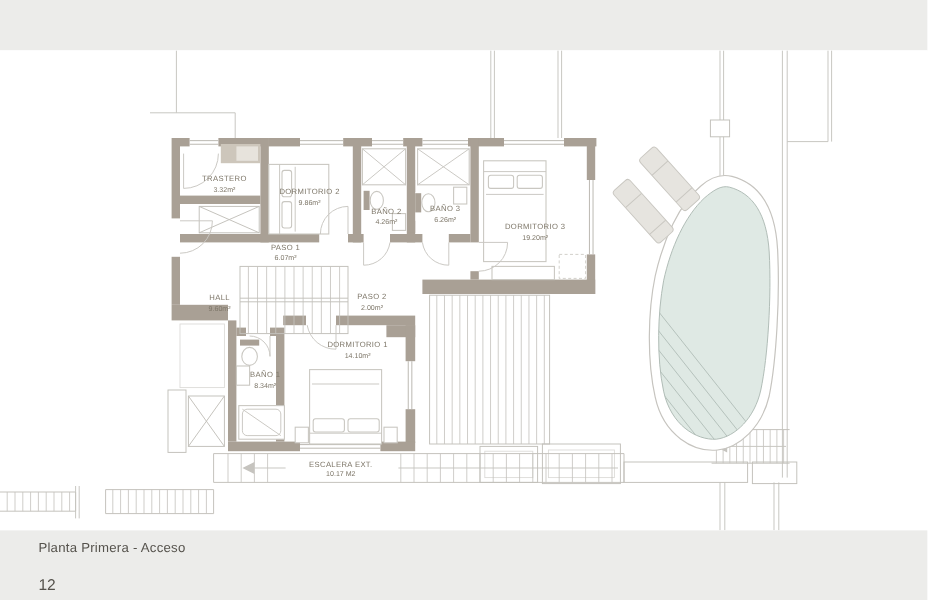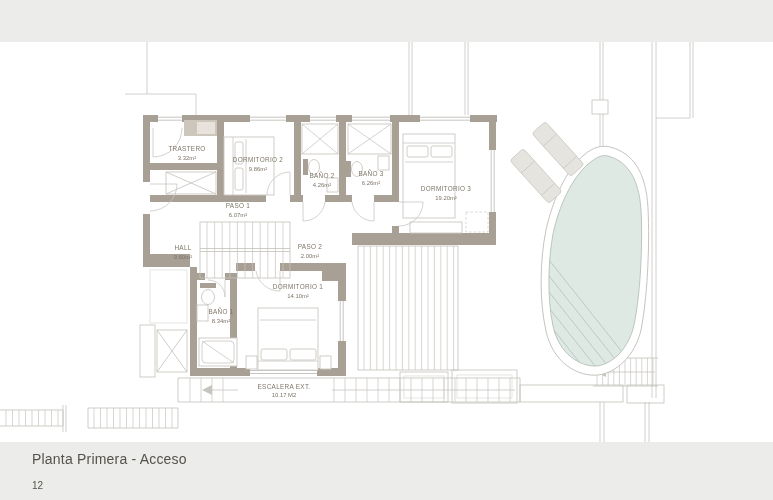--- a/index.html
+++ b/index.html
@@ -4,22 +4,22 @@
 <style>
   html,body{margin:0;padding:0;}
   body{width:773px;height:500px;overflow:hidden;background:#fff;
        font-family:"Liberation Sans",sans-serif;}
   .frame{position:relative;width:773px;height:500px;background:#fff;}
   .band{position:absolute;left:0;width:773px;background:var(--band);}
   .band.top{top:0;height:42px;}
   .band.bottom{top:442px;height:58px;}
   .plan{position:absolute;top:42px;left:0;width:773px;height:400px;background:#fff;}
   svg{display:block;}
-  .footer-title{position:absolute;left:32px;top:9px;font-size:14px;color:var(--footer-text);letter-spacing:.2px;}
-  .page-number{position:absolute;left:32px;top:38px;font-size:10px;color:var(--footer-text);}
+  .footer-title{position:absolute;left:32px;top:9px;font-size:11px;color:var(--footer-text);letter-spacing:.2px;}
+  .page-number{position:absolute;left:32px;top:38px;font-size:13px;color:var(--footer-text);}
 
   .wall{fill:var(--wall);stroke:none;}
   .wall-light{fill:var(--wall-light);stroke:none;}
   .thin{stroke:var(--line);stroke-width:.8;fill:none;}
   .thin-f{stroke:var(--line);stroke-width:.8;fill:#fff;}
   .faint{stroke:var(--line);stroke-width:.7;fill:none;opacity:.6;}
   .furn{stroke:var(--furn);stroke-width:.9;fill:#fff;}
   .furn-l{stroke:var(--furn);stroke-width:.8;fill:none;}
   .furn-fill{fill:var(--furn-fill);stroke:var(--furn);stroke-width:.8;}
   .fixture{fill:var(--wall);stroke:none;}

